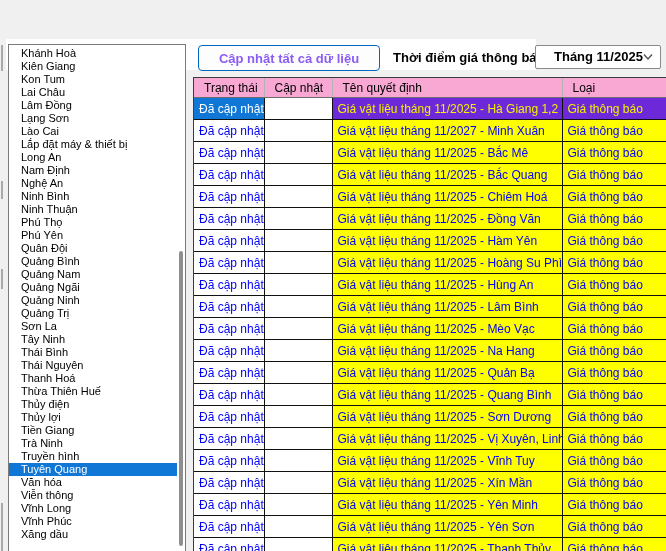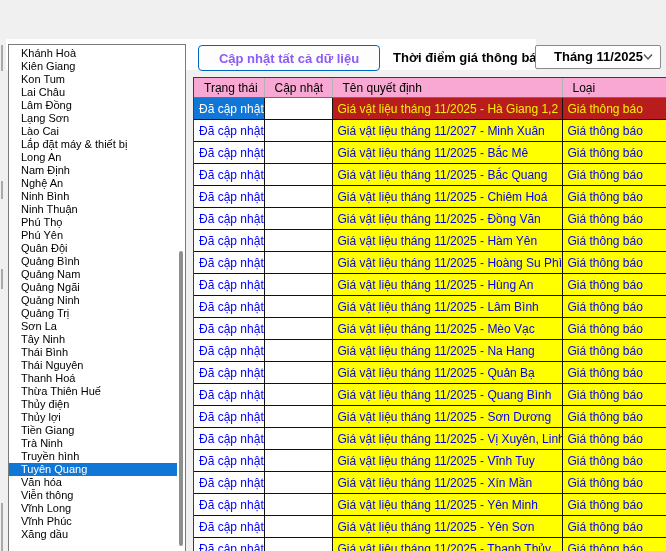--- a/index.html
+++ b/index.html
@@ -72,21 +72,21 @@
     border-right:1px solid #b4b4b4;border-bottom:1px solid #6e6e6e;
   }
   .grid td{
     height:21px;font-size:12px;padding:0 0 0 5px;white-space:nowrap;overflow:hidden;
     border-right:1px solid #111;border-bottom:1px solid #111;
   }
   .grid td.c-status{color:#0000f5;background:#fff;}
   .grid td.c-updated{background:#fff;}
   .grid td.c-name,.grid td.c-type{background:#ffff00;color:#0000f5;}
   .grid tr.selected td.c-status{background:#1177d7;color:#ffffff;}
-  .grid tr.selected td.c-name,.grid tr.selected td.c-type{background:#b91c1c;color:#f2f200;}
+  .grid tr.selected td.c-name,.grid tr.selected td.c-type{background:#6d28d9;color:#f2f200;}
 </style>
 </head>
 <body>
 
 <div class="titlebar">
   <div class="title">Cap nhat du lieu Tuyên Quang</div>
 </div>
 
 <div class="edge-strip">
   <div class="dash" style="top:14px;height:26px;"></div>

